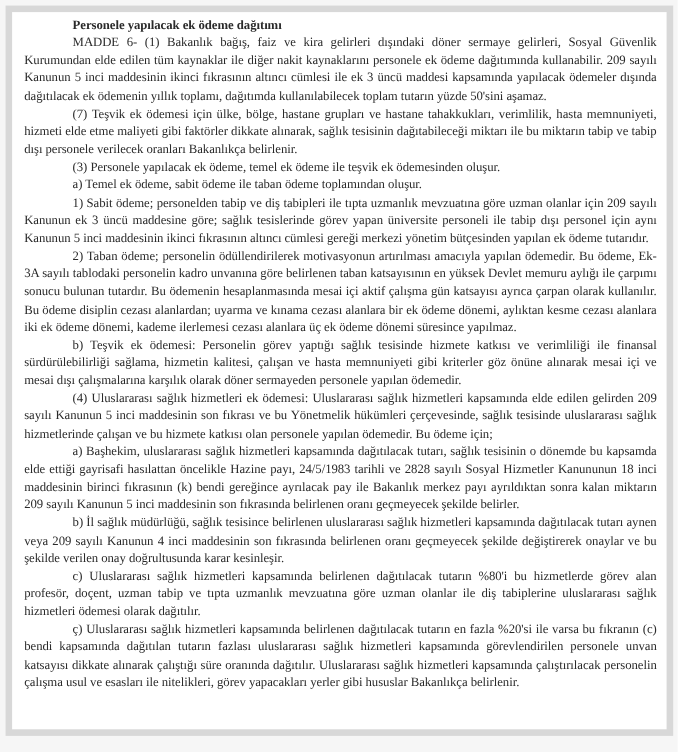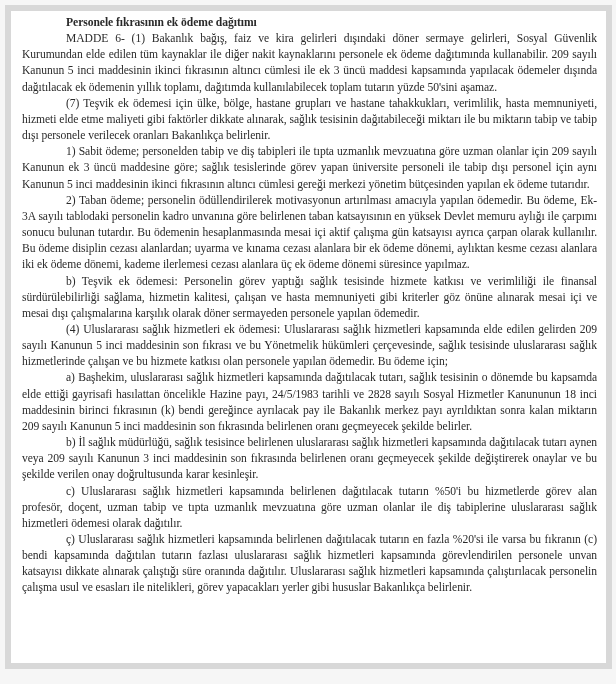--- a/index.html
+++ b/index.html
@@ -29,25 +29,27 @@
   .content p { margin: 0; }
   .title { font-weight: bold; padding-left: 44px; text-align: left; }
   .ind { text-indent: 44px; }
   .b { font-weight: normal; }
 </style>
 </head>
 <body>
 
 <div class="frame">
   <div class="content">
-    <p class="title">Personele fıkrasının ek ödeme dağıtımı</p>
+    <p class="title">Personele yapılacak ek ödeme dağıtımı</p>
     <p class="ind"><span class="b">MADDE 6-</span><span> (1) Bakanlık bağış, faiz ve kira gelirleri dışındaki döner sermaye gelirleri, Sosyal Güvenlik Kurumundan elde edilen tüm kaynaklar ile diğer nakit kaynaklarını personele ek ödeme dağıtımında kullanabilir. 209 sayılı Kanunun 5 inci maddesinin ikinci fıkrasının altıncı cümlesi ile ek 3 üncü maddesi kapsamında yapılacak ödemeler dışında dağıtılacak ek ödemenin yıllık toplamı, dağıtımda kullanılabilecek toplam tutarın yüzde 50'sini aşamaz.</span></p>
     <p class="ind">(7) Teşvik ek ödemesi için ülke, bölge, hastane grupları ve hastane tahakkukları, verimlilik, hasta memnuniyeti, hizmeti elde etme maliyeti gibi faktörler dikkate alınarak, sağlık tesisinin dağıtabileceği miktarı ile bu miktarın tabip ve tabip dışı personele verilecek oranları Bakanlıkça belirlenir.</p>
+    <p class="ind">(3) Personele yapılacak ek ödeme, temel ek ödeme ile teşvik ek ödemesinden oluşur.</p>
+    <p class="ind">a) Temel ek ödeme, sabit ödeme ile taban ödeme toplamından oluşur.</p>
     <p class="ind">1) Sabit ödeme; personelden tabip ve diş tabipleri ile tıpta uzmanlık mevzuatına göre uzman olanlar için 209 sayılı Kanunun ek 3 üncü maddesine göre; sağlık tesislerinde görev yapan üniversite personeli ile tabip dışı personel için aynı Kanunun 5 inci maddesinin ikinci fıkrasının altıncı cümlesi gereği merkezi yönetim bütçesinden yapılan ek ödeme tutarıdır.</p>
     <p class="ind">2) Taban ödeme; personelin ödüllendirilerek motivasyonun artırılması amacıyla yapılan ödemedir. Bu ödeme, Ek-3A sayılı tablodaki personelin kadro unvanına göre belirlenen taban katsayısının en yüksek Devlet memuru aylığı ile çarpımı sonucu bulunan tutardır. Bu ödemenin hesaplanmasında mesai içi aktif çalışma gün katsayısı ayrıca çarpan olarak kullanılır. Bu ödeme disiplin cezası alanlardan; uyarma ve kınama cezası alanlara bir ek ödeme dönemi, aylıktan kesme cezası alanlara iki ek ödeme dönemi, kademe ilerlemesi cezası alanlara üç ek ödeme dönemi süresince yapılmaz.</p>
     <p class="ind">b) Teşvik ek ödemesi: Personelin görev yaptığı sağlık tesisinde hizmete katkısı ve verimliliği ile finansal sürdürülebilirliği sağlama, hizmetin kalitesi, çalışan ve hasta memnuniyeti gibi kriterler göz önüne alınarak mesai içi ve mesai dışı çalışmalarına karşılık olarak döner sermayeden personele yapılan ödemedir.</p>
     <p class="ind">(4) Uluslararası sağlık hizmetleri ek ödemesi: Uluslararası sağlık hizmetleri kapsamında elde edilen gelirden 209 sayılı Kanunun 5 inci maddesinin son fıkrası ve bu Yönetmelik hükümleri çerçevesinde, sağlık tesisinde uluslararası sağlık hizmetlerinde çalışan ve bu hizmete katkısı olan personele yapılan ödemedir. Bu ödeme için;</p>
     <p class="ind">a) Başhekim, uluslararası sağlık hizmetleri kapsamında dağıtılacak tutarı, sağlık tesisinin o dönemde bu kapsamda elde ettiği gayrisafi hasılattan öncelikle Hazine payı, 24/5/1983 tarihli ve 2828 sayılı Sosyal Hizmetler Kanununun 18 inci maddesinin birinci fıkrasının (k) bendi gereğince ayrılacak pay ile Bakanlık merkez payı ayrıldıktan sonra kalan miktarın 209 sayılı Kanunun 5 inci maddesinin son fıkrasında belirlenen oranı geçmeyecek şekilde belirler.</p>
-    <p class="ind">b) İl sağlık müdürlüğü, sağlık tesisince belirlenen uluslararası sağlık hizmetleri kapsamında dağıtılacak tutarı aynen veya 209 sayılı Kanunun 3 inci maddesinin son fıkrasında belirlenen oranı geçmeyecek şekilde değiştirerek onaylar ve bu şekilde verilen onay doğrultusunda karar kesinleşir.</p>
-    <p class="ind">c) Uluslararası sağlık hizmetleri kapsamında belirlenen dağıtılacak tutarın %50'i bu hizmetlerde görev alan profesör, doçent, uzman tabip ve tıpta uzmanlık mevzuatına göre uzman olanlar ile diş tabiplerine uluslararası sağlık hizmetleri ödemesi olarak dağıtılır.</p>
+    <p class="ind">b) İl sağlık müdürlüğü, sağlık tesisince belirlenen uluslararası sağlık hizmetleri kapsamında dağıtılacak tutarı aynen veya 209 sayılı Kanunun 4 inci maddesinin son fıkrasında belirlenen oranı geçmeyecek şekilde değiştirerek onaylar ve bu şekilde verilen onay doğrultusunda karar kesinleşir.</p>
+    <p class="ind">c) Uluslararası sağlık hizmetleri kapsamında belirlenen dağıtılacak tutarın %80'i bu hizmetlerde görev alan profesör, doçent, uzman tabip ve tıpta uzmanlık mevzuatına göre uzman olanlar ile diş tabiplerine uluslararası sağlık hizmetleri ödemesi olarak dağıtılır.</p>
     <p class="ind">ç) Uluslararası sağlık hizmetleri kapsamında belirlenen dağıtılacak tutarın en fazla %20'si ile varsa bu fıkranın (c) bendi kapsamında dağıtılan tutarın fazlası uluslararası sağlık hizmetleri kapsamında görevlendirilen personele unvan katsayısı dikkate alınarak çalıştığı süre oranında dağıtılır. Uluslararası sağlık hizmetleri kapsamında çalıştırılacak personelin çalışma usul ve esasları ile nitelikleri, görev yapacakları yerler gibi hususlar Bakanlıkça belirlenir.</p>
   </div>
 </div>
 
 </body></html>

